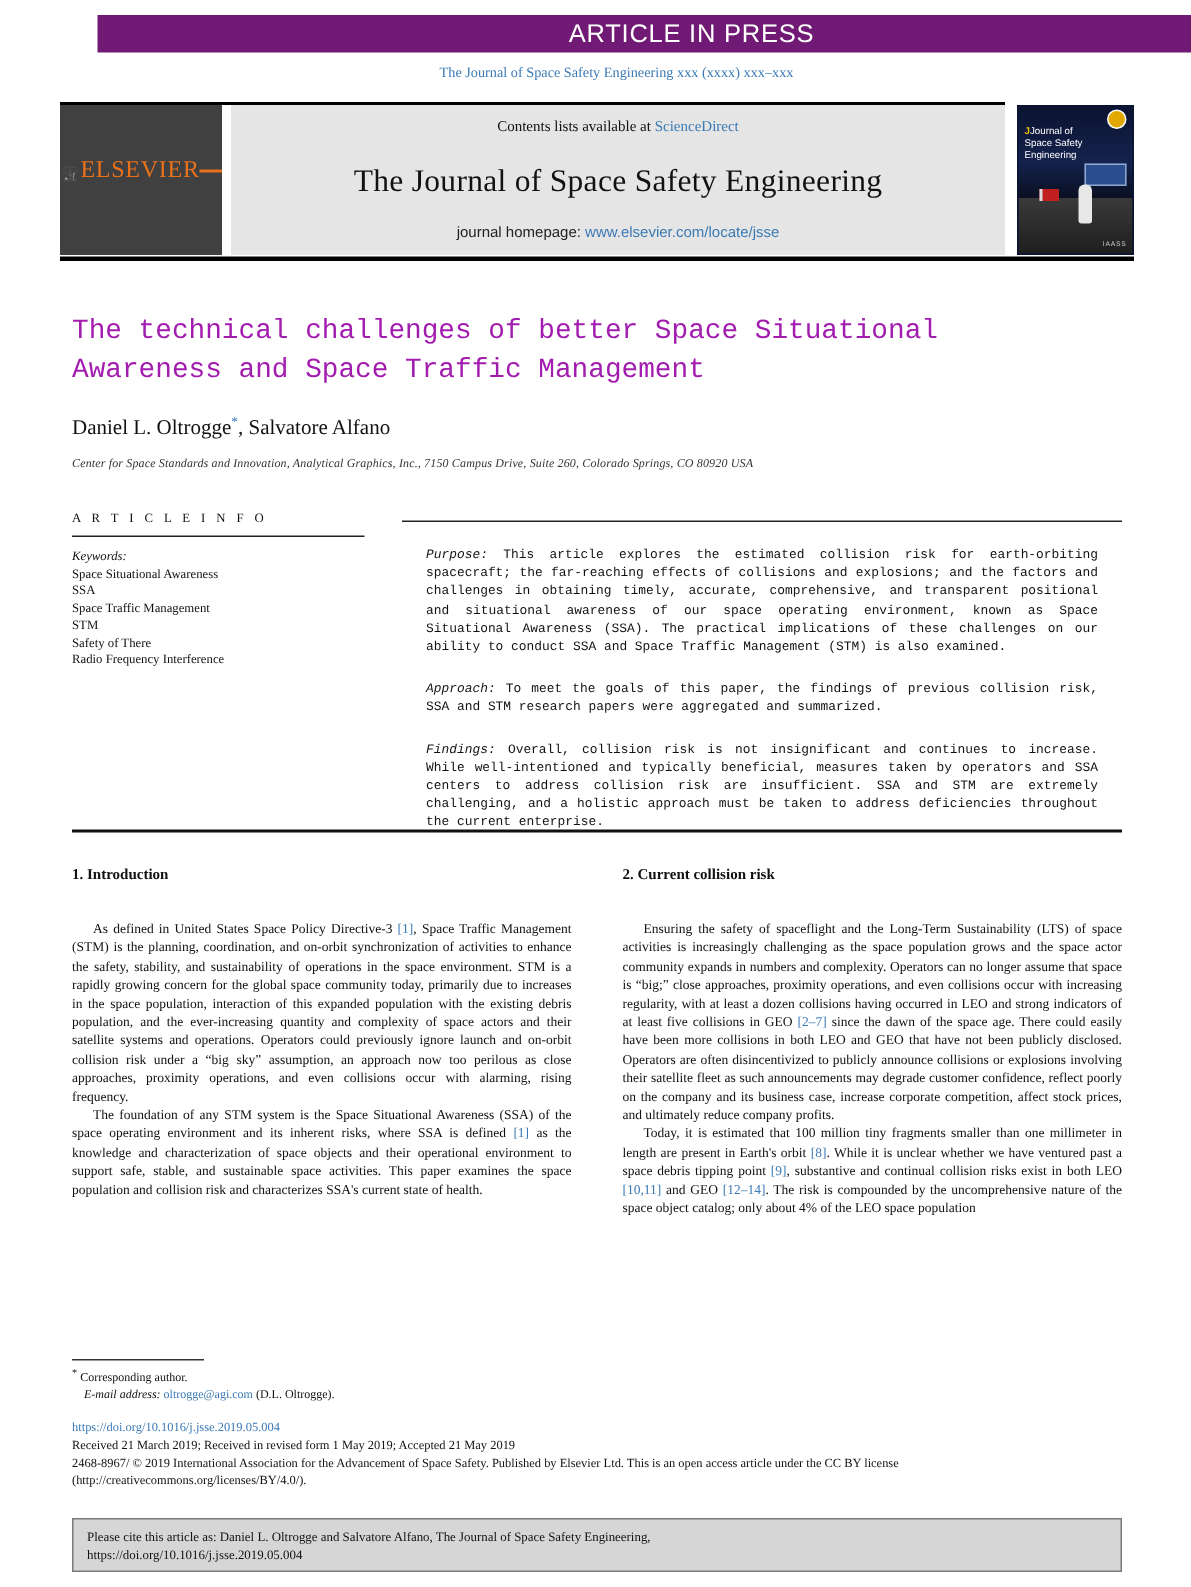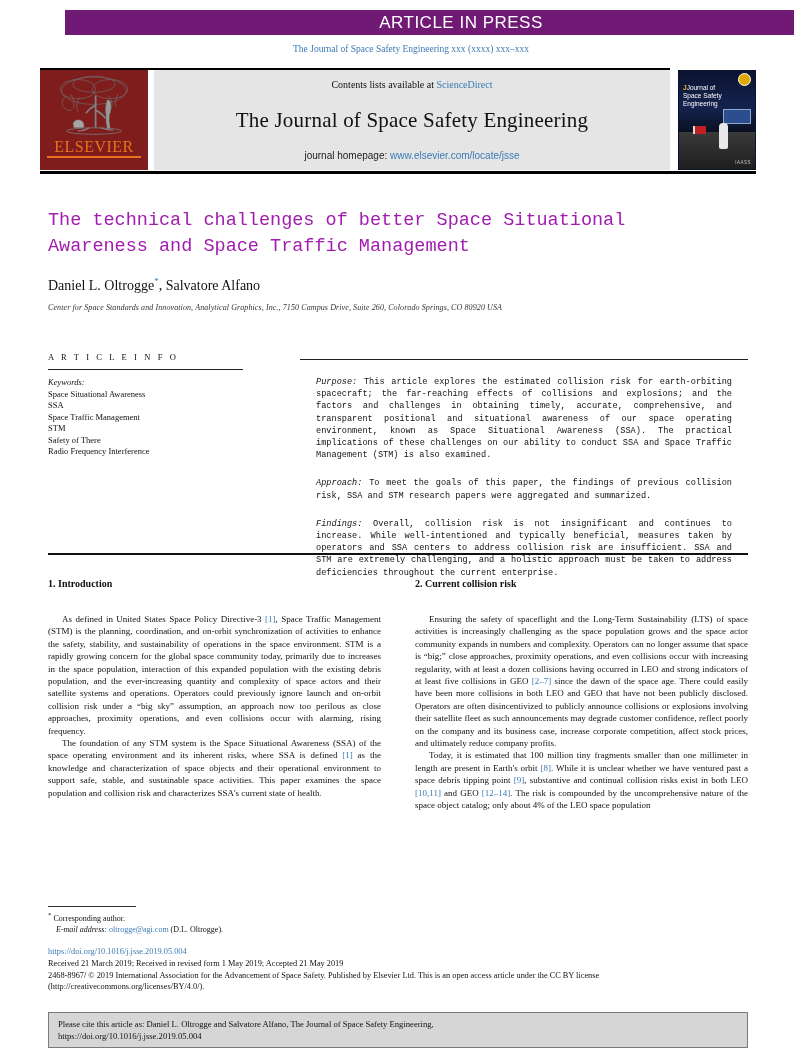--- a/index.html
+++ b/index.html
@@ -63,23 +63,23 @@
   }
   .masthead-body {
     display: flex;
     align-items: stretch;
     height: 100px;
   }
   .elsevier-logo {
     width: 108px;
     flex: 0 0 108px;
     position: relative;
-    background: #7f1d1d;
+    background: #404040;
     display: flex;
-    flex-direction: column;
+    flex-direction: row;
     justify-content: flex-end;
     align-items: center;
     padding-bottom: 12px;
     box-sizing: border-box;
   }
   .elsevier-tree {
     width: 86px;
     height: 70px;
     margin-top: 3px;
   }
@@ -230,24 +230,23 @@
     font-size: 8px;
     font-style: italic;
     color: #333;
     letter-spacing: 0.1px;
   }
 
   
   .info-abstract {
     position: absolute;
     left: 48px;
-    top: 352px;
+    top: 340px;
     width: 700px;
     display: flex;
-    gap: 32px;
   }
   .col-info {
     width: 195px;
     flex: 0 0 195px;
   }
   .col-abstract {
     flex: 1 1 auto;
     margin-left: 25px;
   }
   .sec-head {

